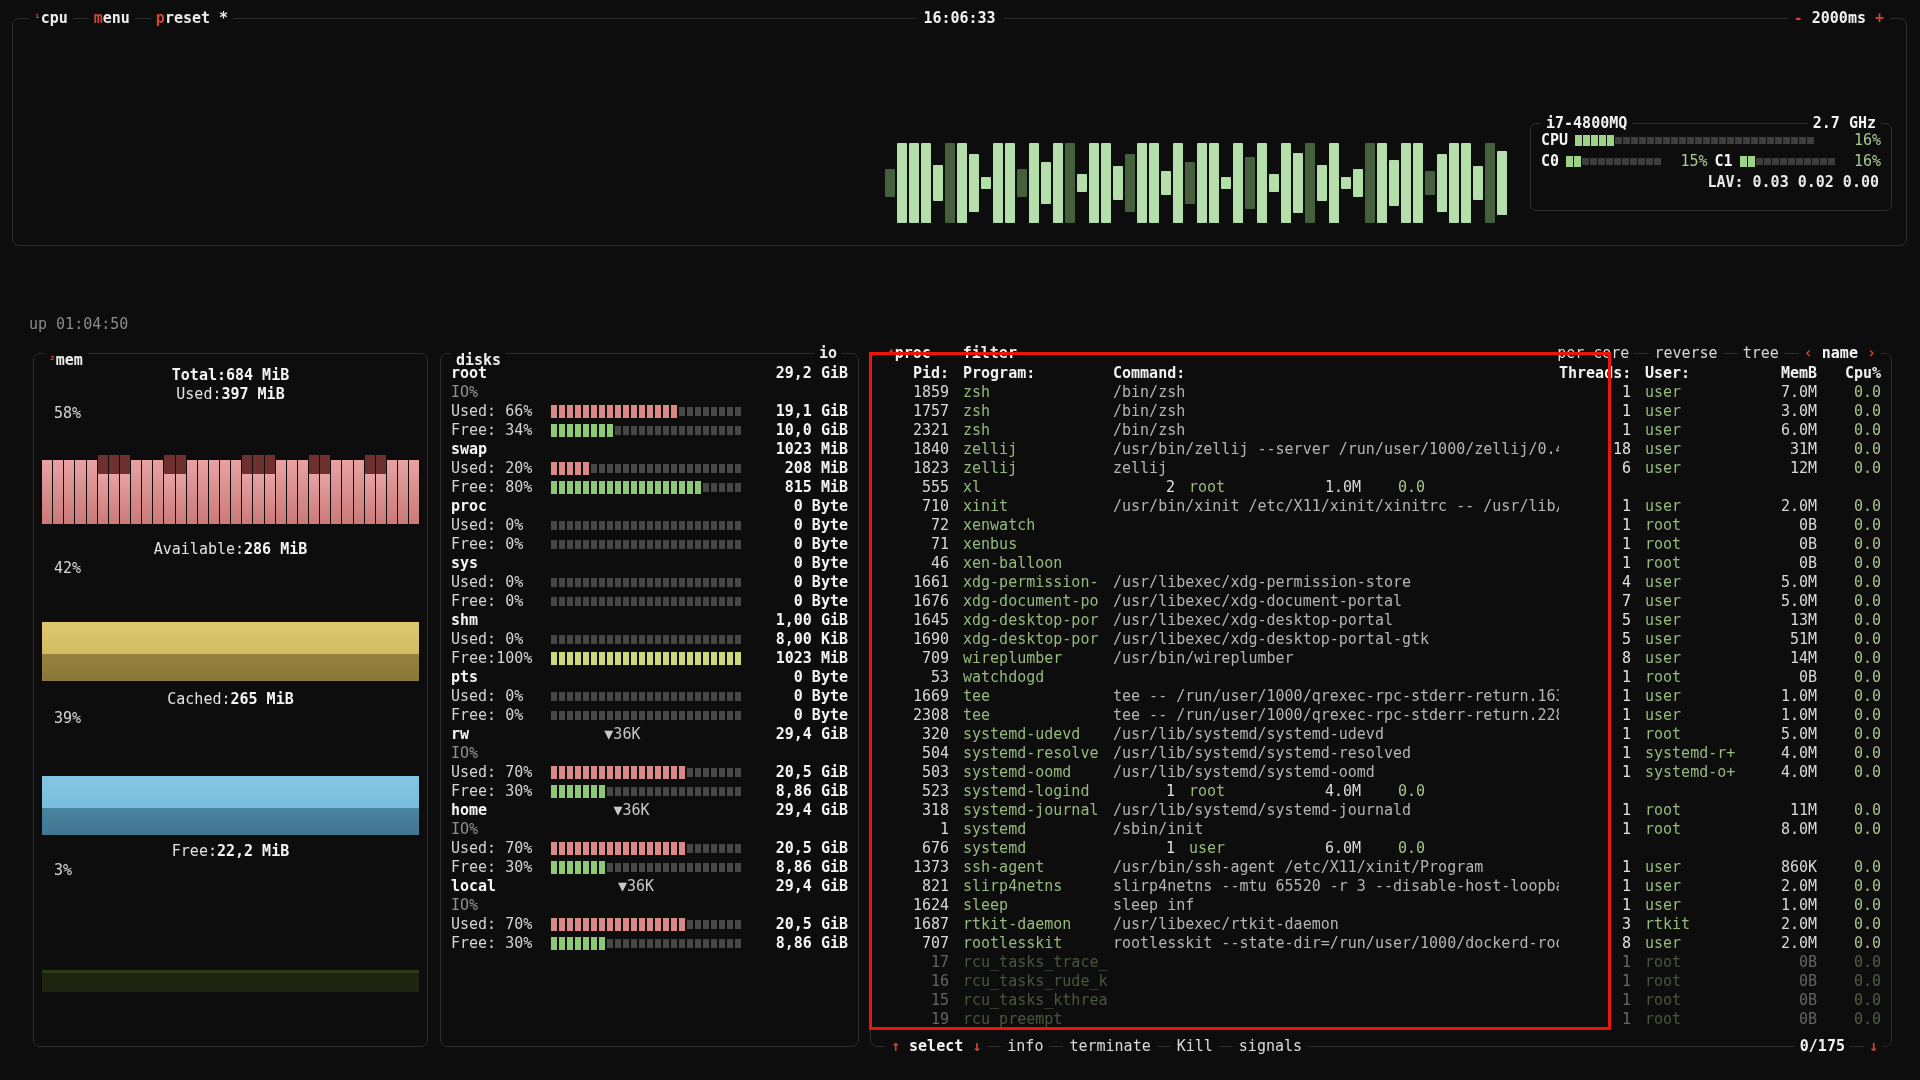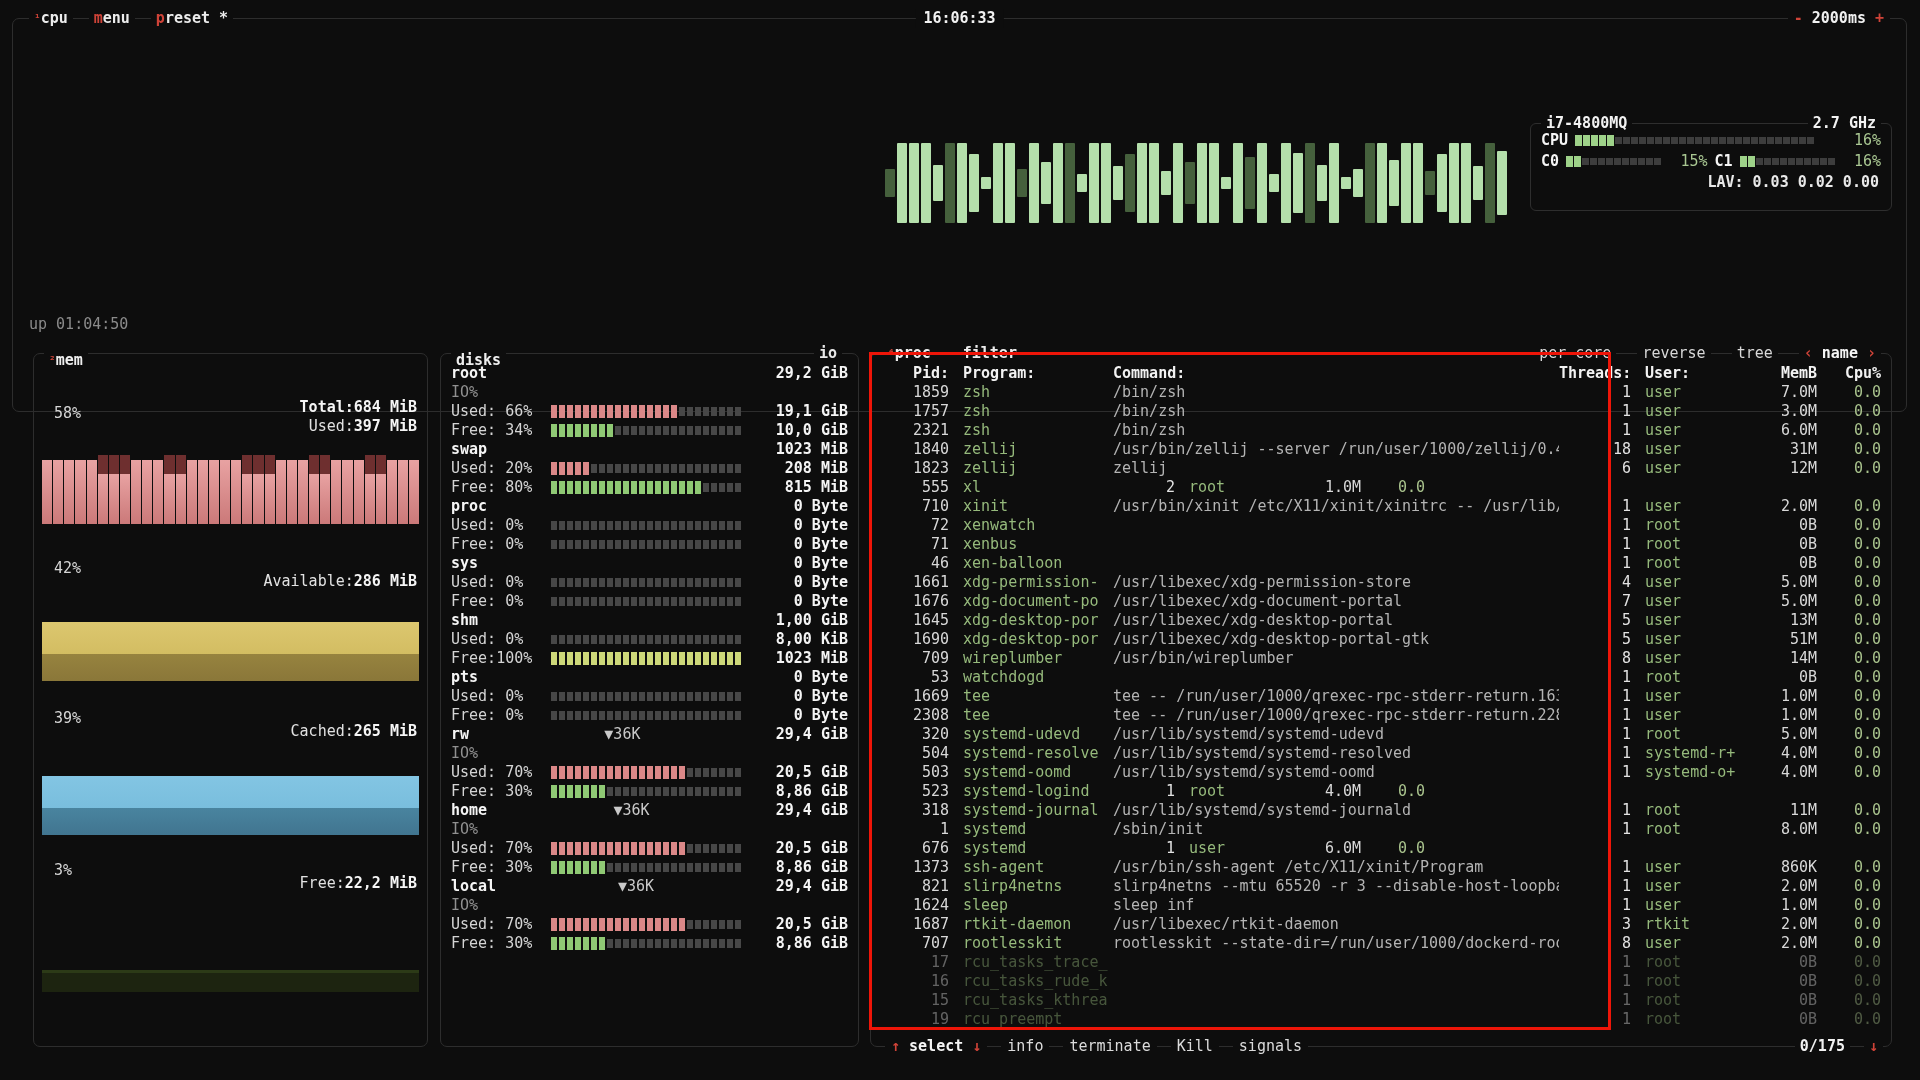--- a/index.html
+++ b/index.html
@@ -8,21 +8,21 @@
     font-family: "DejaVu Sans Mono", "Liberation Mono", monospace;
     font-size: 15px; line-height: 19px; color: #cfcfcf; position: relative;
   }
   .box { position: absolute; border: 1px solid #2d2d2d; border-radius: 7px; }
   .onborder { background: #0d0d0d; padding: 0 5px; }
   .key { color: #cf4338; font-weight: bold; }
   .sup { font-size: 11px; vertical-align: top; }
   b { color: #f5f5f5; }
 
   
-  #cpu-box { left: 12px; top: 18px; width: 1895px; height: 394px; }
+  #cpu-box { left: 12px; top: 18px; width: 1895px; height: 228px; }
   .tabs { position: absolute; top: -10px; left: 16px; display: flex; gap: 16px; }
   .tab { background: #0d0d0d; padding: 0 5px; font-weight: bold; color: #ececec; }
   .clock { position: absolute; top: -10px; left: 50%; transform: translateX(-50%);
            background: #0d0d0d; padding: 0 8px; font-weight: bold; color: #f2f2f2; }
   .interval { position: absolute; top: -10px; right: 16px; background: #0d0d0d;
               padding: 0 6px; display: flex; gap: 9px; font-weight: bold; color: #f2f2f2; }
   #cpu-graph { position: absolute; left: 872px; top: 118px; width: 656px; height: 92px;
                display: flex; align-items: center; gap: 2px; }
   .cbar { width: 10px; border-radius: 1px; flex: none; }
   #cpu-panel { position: absolute; right: 14px; top: 104px; width: 362px; height: 88px;
@@ -36,21 +36,21 @@
   .mb { width: 7px; flex: none; }
   .mb.on  { height: 11px; }
   .mb.off { height: 7px; background: #3d3d3d; }
   .panel-lav { text-align: right; padding-right: 2px; font-weight: bold; color: #e9e9e9; height: 19px; }
   .uptime { position: absolute; left: 16px; top: 296px; color: #8b8b8b; }
 
   
   #mem-box { left: 33px; top: 353px; width: 395px; height: 694px; }
   .box-title { position: absolute; top: -10px; left: 10px; background: #0d0d0d;
                padding: 0 5px; font-weight: bold; color: #efefef; margin-top: 7px; }
-  .mrow { position: absolute; left: 10px; right: 10px; display: flex; justify-content: flex-end; margin-top: 32px; }
+  .mrow { position: absolute; left: 10px; right: 10px; display: flex; justify-content: center; }
   .mrow .lab { color: #e2e2e2; }
   .mpct { position: absolute; left: 20px; color: #d6d6d6; }
   #mem-total  { top: 12px; }  #mem-used   { top: 31px; }  #mem-used-pct  { top: 50px; }
   #mem-avail  { top: 186px; } #mem-avail-pct  { top: 205px; }
   #mem-cached { top: 336px; } #mem-cached-pct { top: 355px; }
   #mem-free   { top: 488px; } #mem-free-pct   { top: 507px; }
   #mem-used-graph { position: absolute; left: 8px; right: 8px; top: 86px; height: 84px;
                     display: flex; align-items: flex-end; gap: 1px; }
   .ucol { flex: 1; height: 100%; display: flex; flex-direction: column; justify-content: flex-end; }
   .flatg { position: absolute; left: 8px; right: 8px; }
@@ -72,21 +72,21 @@
   .dio { color: #909090; }
   .dlabel { width: 100px; color: #d4d4d4; flex: none; }
   .meter { flex: 1; display: flex; gap: 2px; align-items: center; }
   .blk { width: 6px; height: 9px; flex: none; }
   .blk.fill { height: 13px; }
   .dval { width: 82px; text-align: right; font-weight: bold; color: #f5f5f5; flex: none; }
 
   
   #proc-box { left: 870px; top: 353px; width: 1022px; height: 694px; }
   .proc-tabs-left  { position: absolute; top: -10px; left: 12px; display: flex; gap: 22px; }
-  .proc-tabs-right { position: absolute; top: -10px; right: 10px; display: flex; gap: 21px; }
+  .proc-tabs-right { position: absolute; top: -10px; right: 10px; display: flex; gap: 15px; }
   .opt { background: #0d0d0d; padding: 0 5px; color: #d9d9d9; }
   .sort { background: #0d0d0d; padding: 0 5px; }
   .proc-header { position: absolute; top: 10px; left: 12px; right: 10px; display: flex; }
   .proc-header span { color: #f2f2f2; font-weight: bold; }
   #proc-rows { position: absolute; top: 29px; left: 12px; right: 10px; bottom: 3px; overflow: hidden; }
   .proc-row { display: flex; height: 19px; }
   .proc-row.dim { opacity: 0.42; }
   .col-pid  { width: 66px; text-align: right; color: #d8d8d8; flex: none; }
   .col-prog { width: 140px; margin-left: 14px; color: #96ba7c; flex: none; white-space: nowrap; }
   .col-cmd  { flex: 1; margin-left: 10px; overflow: hidden; white-space: nowrap; color: #b4b4b4; }

